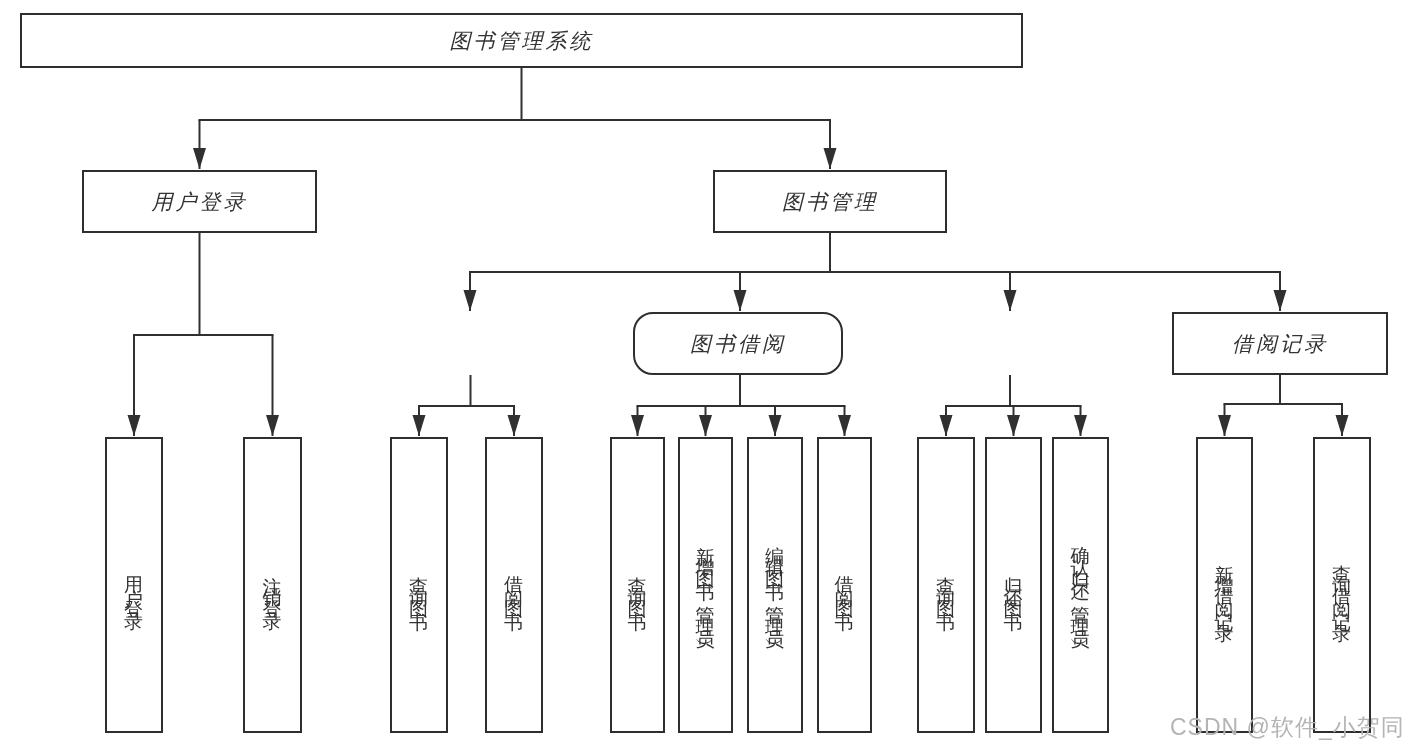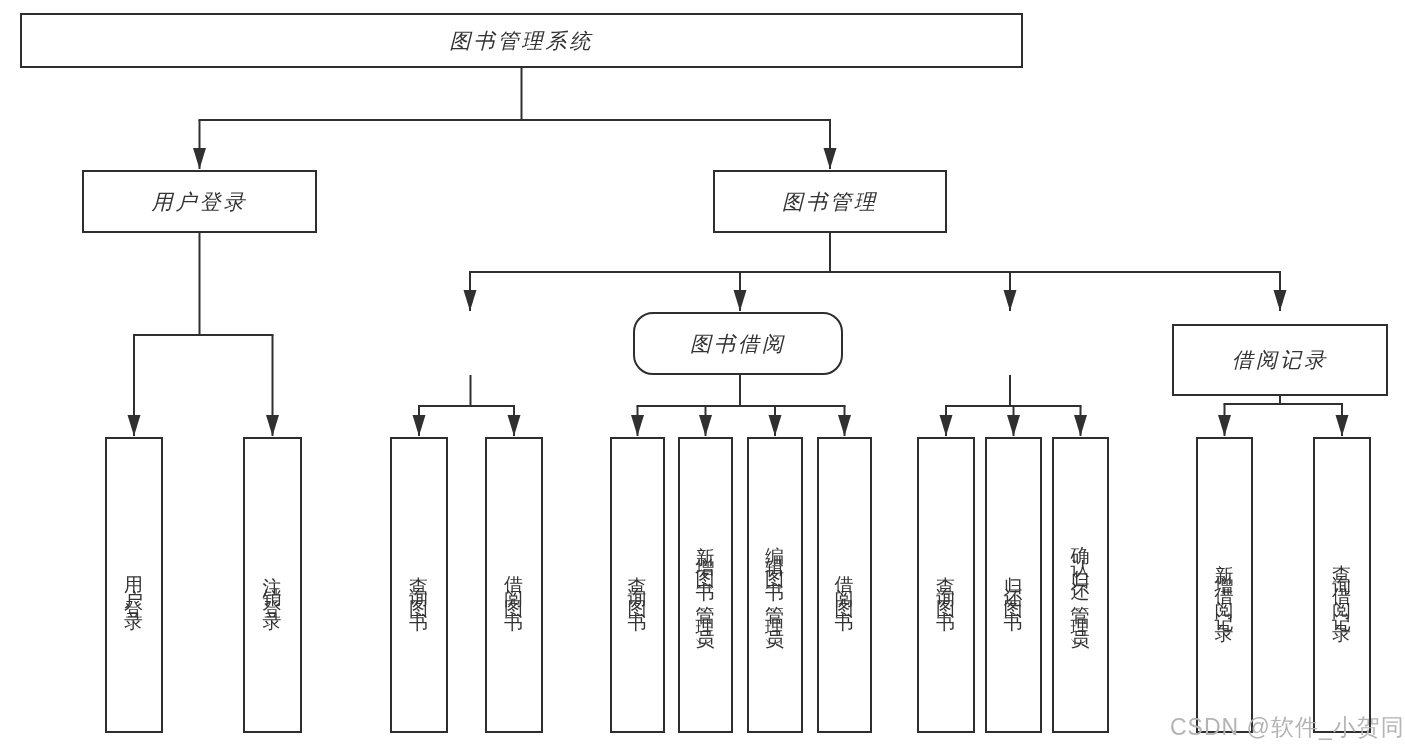--- a/index.html
+++ b/index.html
@@ -38,21 +38,21 @@
     text-orientation: mixed;
     line-height: 1;
   }
   
   .n-root    { left: 20px;   top: 13px;  width: 1003px; height: 55px; }
   .n-login   { left: 82px;   top: 170px; width: 235px;  height: 63px; }
   .n-mgmt    { left: 713px;  top: 170px; width: 234px;  height: 63px; }
   .n-newbook { left: 363px;  top: 312px; width: 215px;  height: 63px; }
   .n-borrowm { left: 633px;  top: 312px; width: 210px;  height: 63px; border-radius: 20px; }
   .n-current { left: 902px;  top: 312px; width: 216px;  height: 63px; }
-  .n-record  { left: 1172px; top: 312px; width: 216px;  height: 72px; margin-top: 12px; }
+  .n-record  { left: 1172px; top: 312px; width: 216px;  height: 63px; }
   
   .l-u1 { left: 105px;  width: 58px; }
   .l-u2 { left: 243px;  width: 59px; }
   .l-n1 { left: 390px;  width: 58px; }
   .l-n2 { left: 485px;  width: 58px; }
   .l-b1 { left: 610px;  width: 55px; }
   .l-b2 { left: 678px;  width: 55px; }
   .l-b3 { left: 747px;  width: 56px; }
   .l-b4 { left: 817px;  width: 55px; }
   .l-c1 { left: 917px;  width: 58px; }

